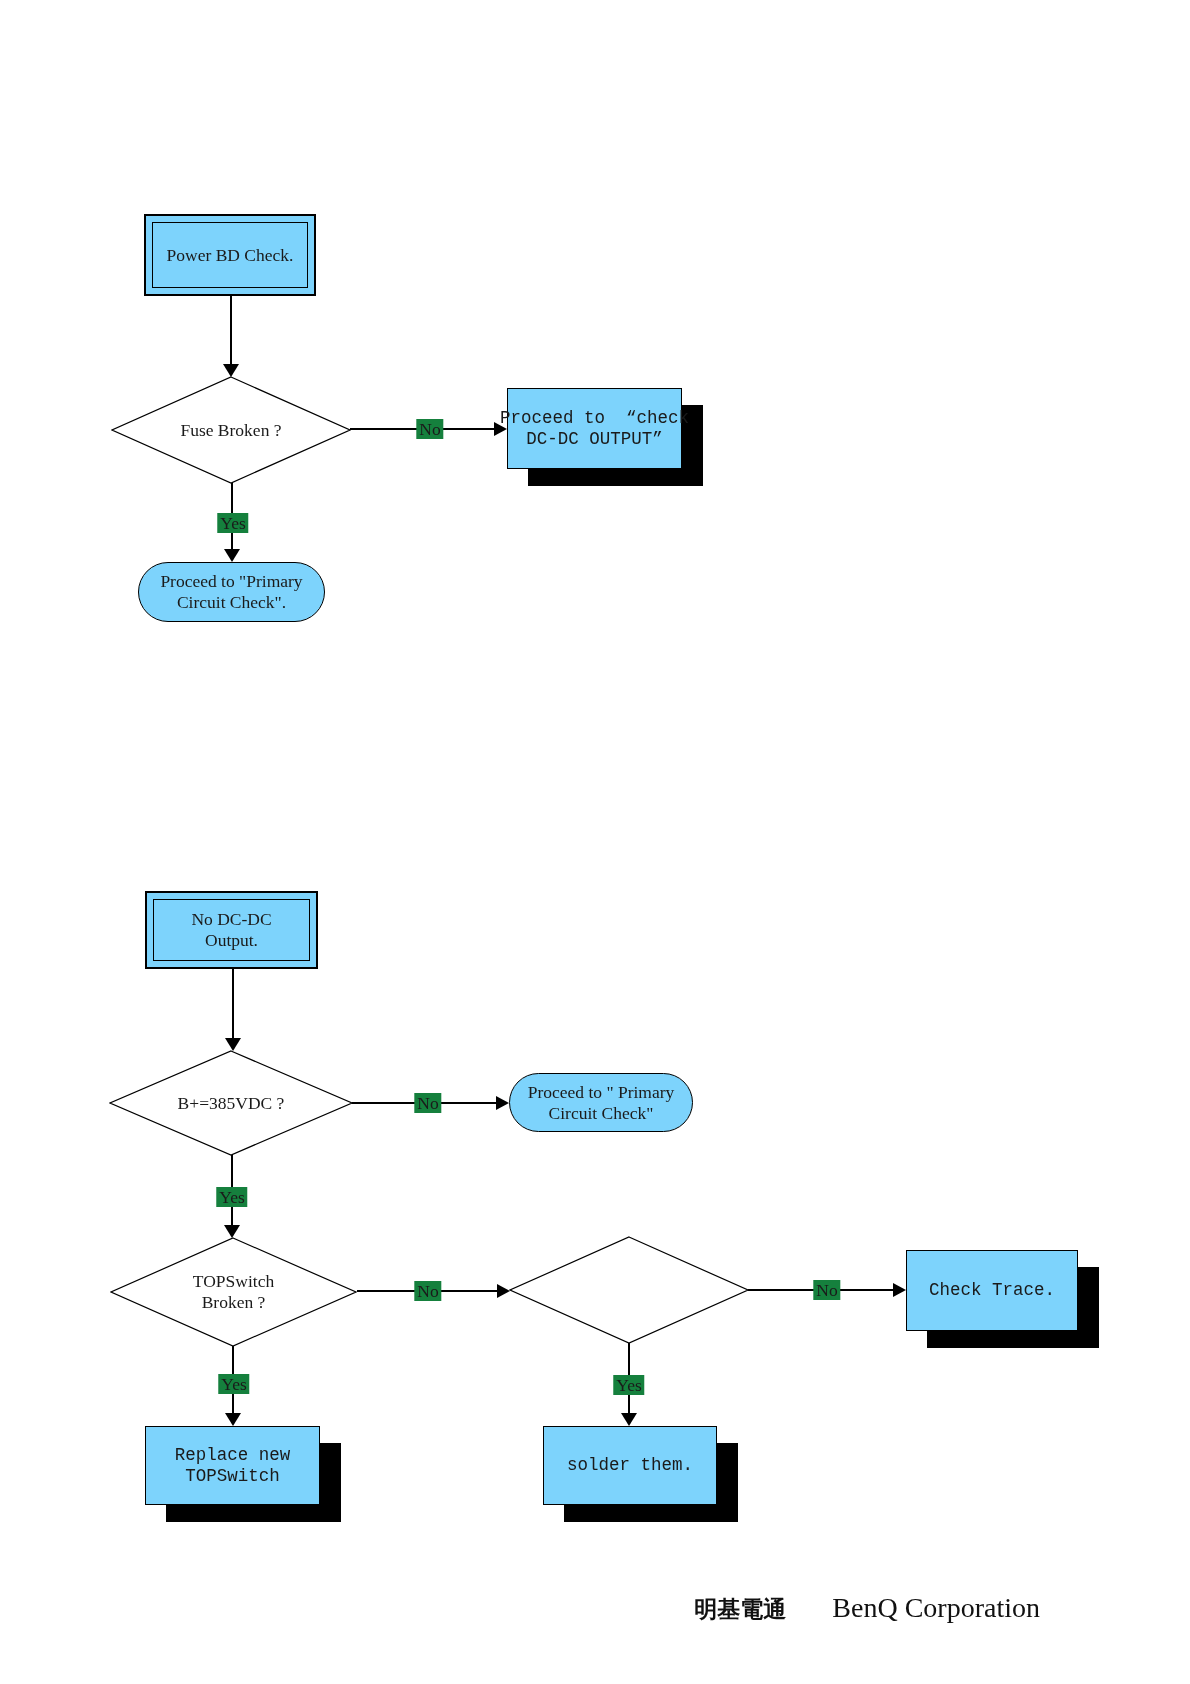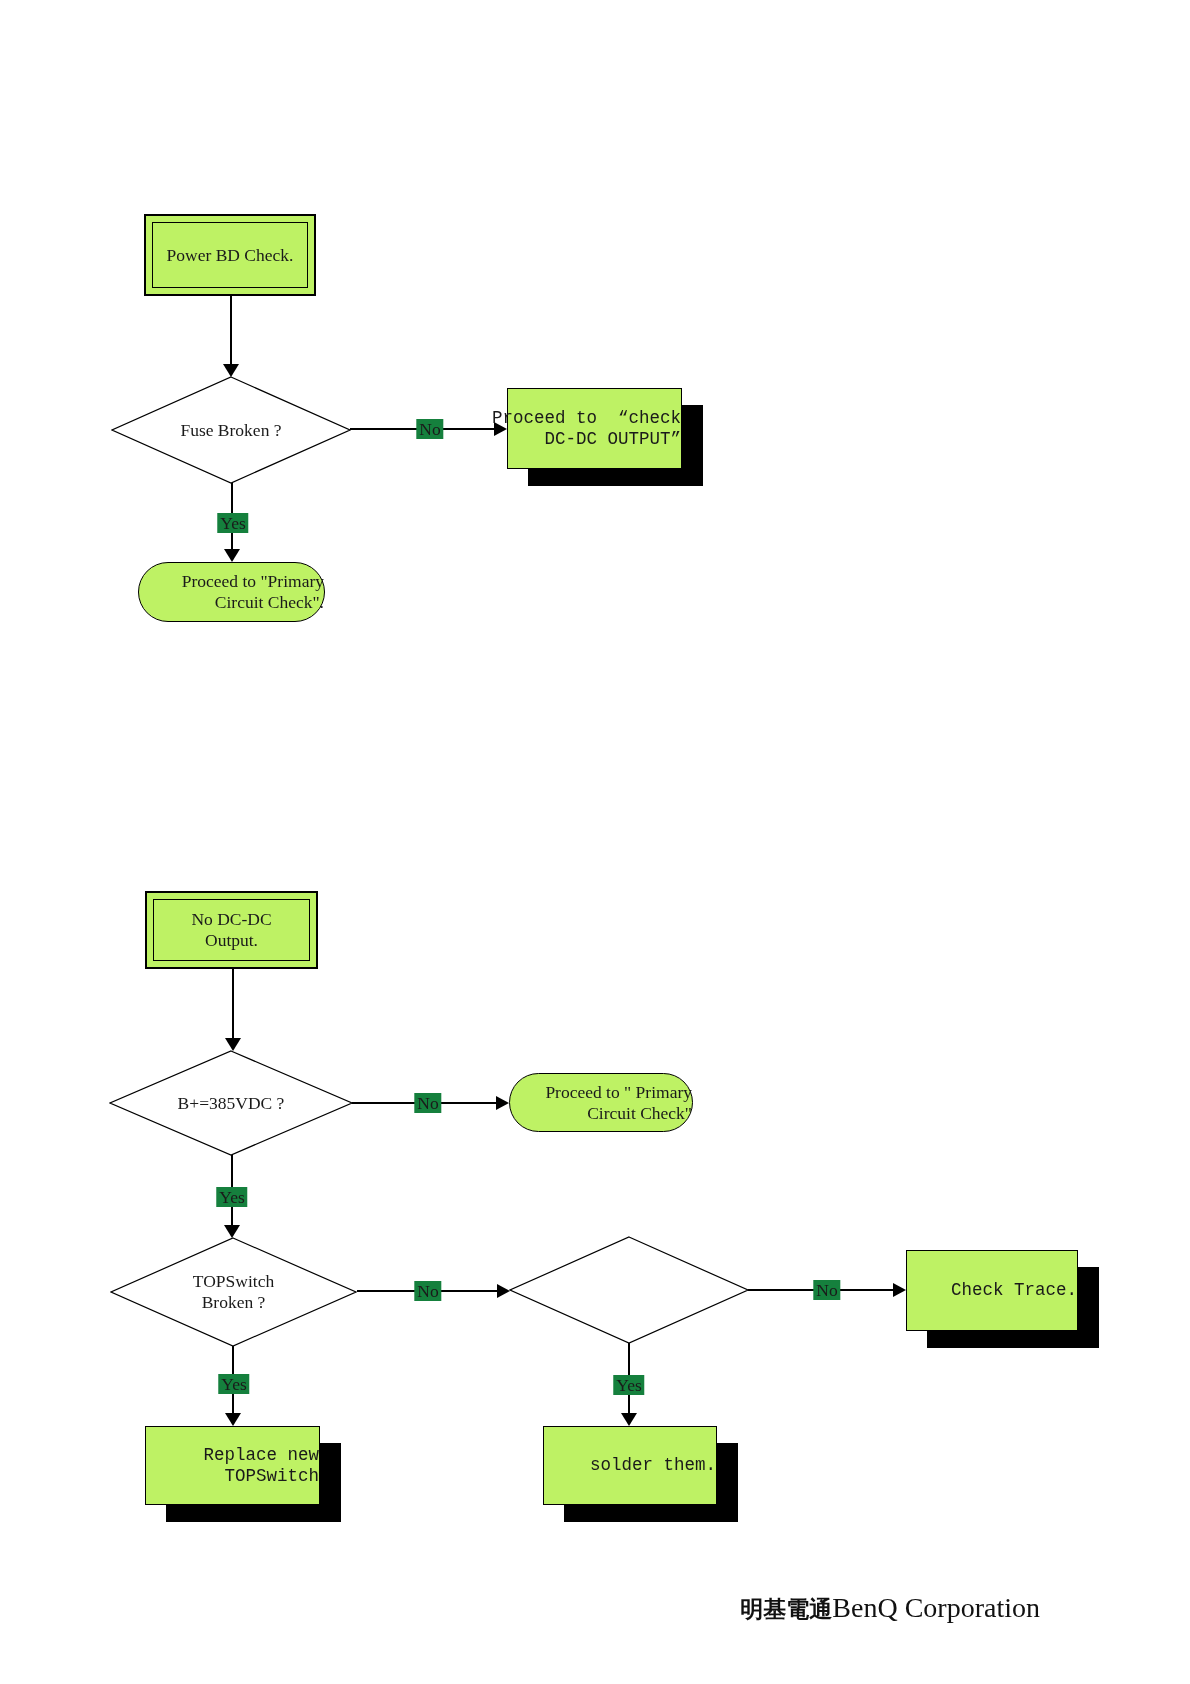--- a/index.html
+++ b/index.html
@@ -8,26 +8,26 @@
     width: 1190px;
     height: 1684px;
     background: #ffffff;
     font-family: "Liberation Serif", "DejaVu Serif", serif;
     color: #1a1a1a;
     overflow: hidden;
   }
   .node {
     position: absolute;
     display: flex;
-    align-items: flex-end;
+    align-items: center;
     justify-content: center;
     text-align: center;
     font-size: 17.5px;
     line-height: 21px;
-    background: #bef264;
+    background: #7dd3fc;
     box-sizing: border-box;
   }
   .node .line { white-space: pre; display: block; }
   .dbox-outer {
     border: 2px solid #000;
     padding: 6px;
   }
   .dbox-inner {
     border: 1.2px solid #000;
     width: 100%;
@@ -82,32 +82,33 @@
     padding: 0 3px;
     font-size: 17.5px;
     line-height: 20px;
   }
   #footer {
     position: absolute;
     top: 1592px;
     right: 150px;
     display: flex;
     align-items: baseline;
-    gap: 0;
+    gap: 14px;
   }
   #footer .cjk {
     font-family: "DejaVu Sans", "Liberation Sans", sans-serif;
     font-weight: bold;
     font-size: 23px;
     color: #111;
   }
   #footer .en {
     font-family: "Liberation Serif", "DejaVu Serif", serif;
     font-size: 28px;
     color: #111;
+    margin-left: 32px;
   }
 </style>
 </head>
 <body>
 
 <div id="page">
 
   <div class="node dbox-outer" style="left:144px; top:214px; width:172px; height:82px;">
     <div class="dbox-inner">
       <span class="line">Power BD Check.</span>

